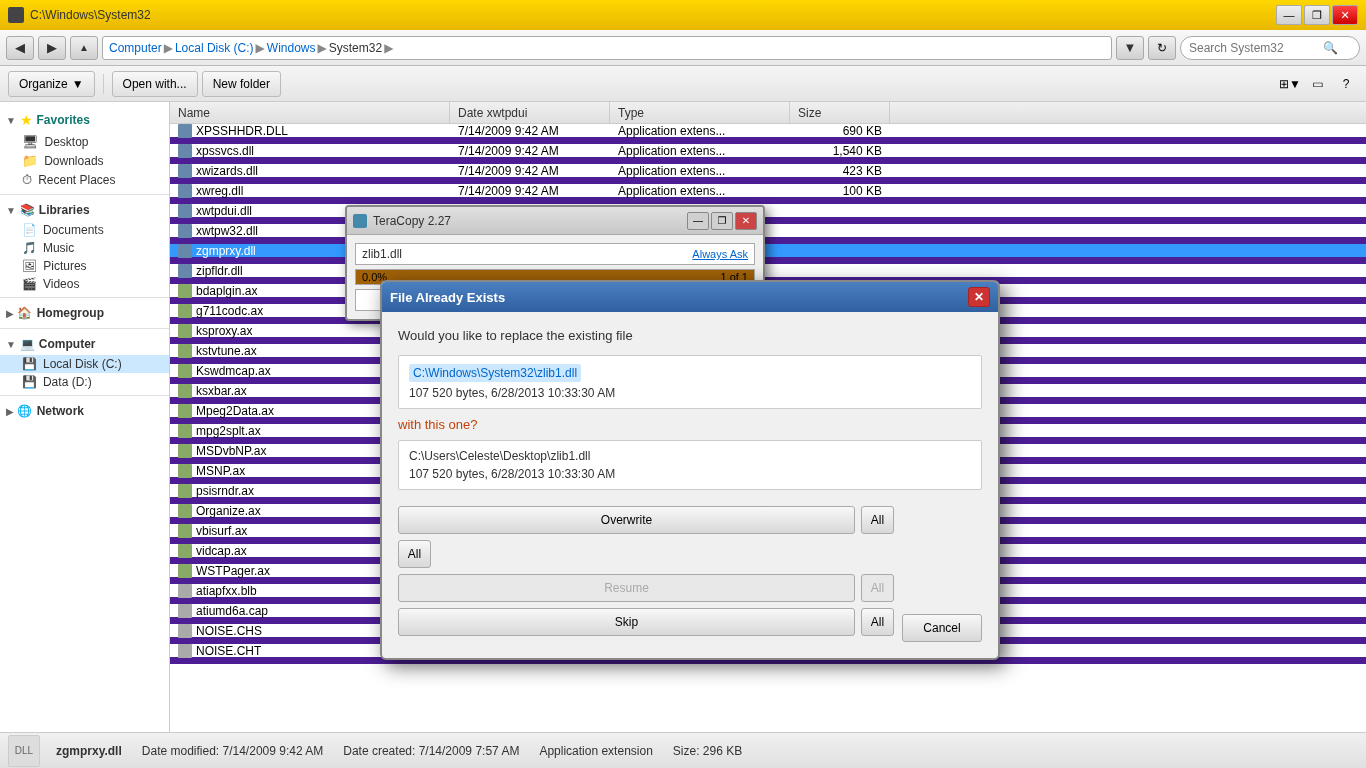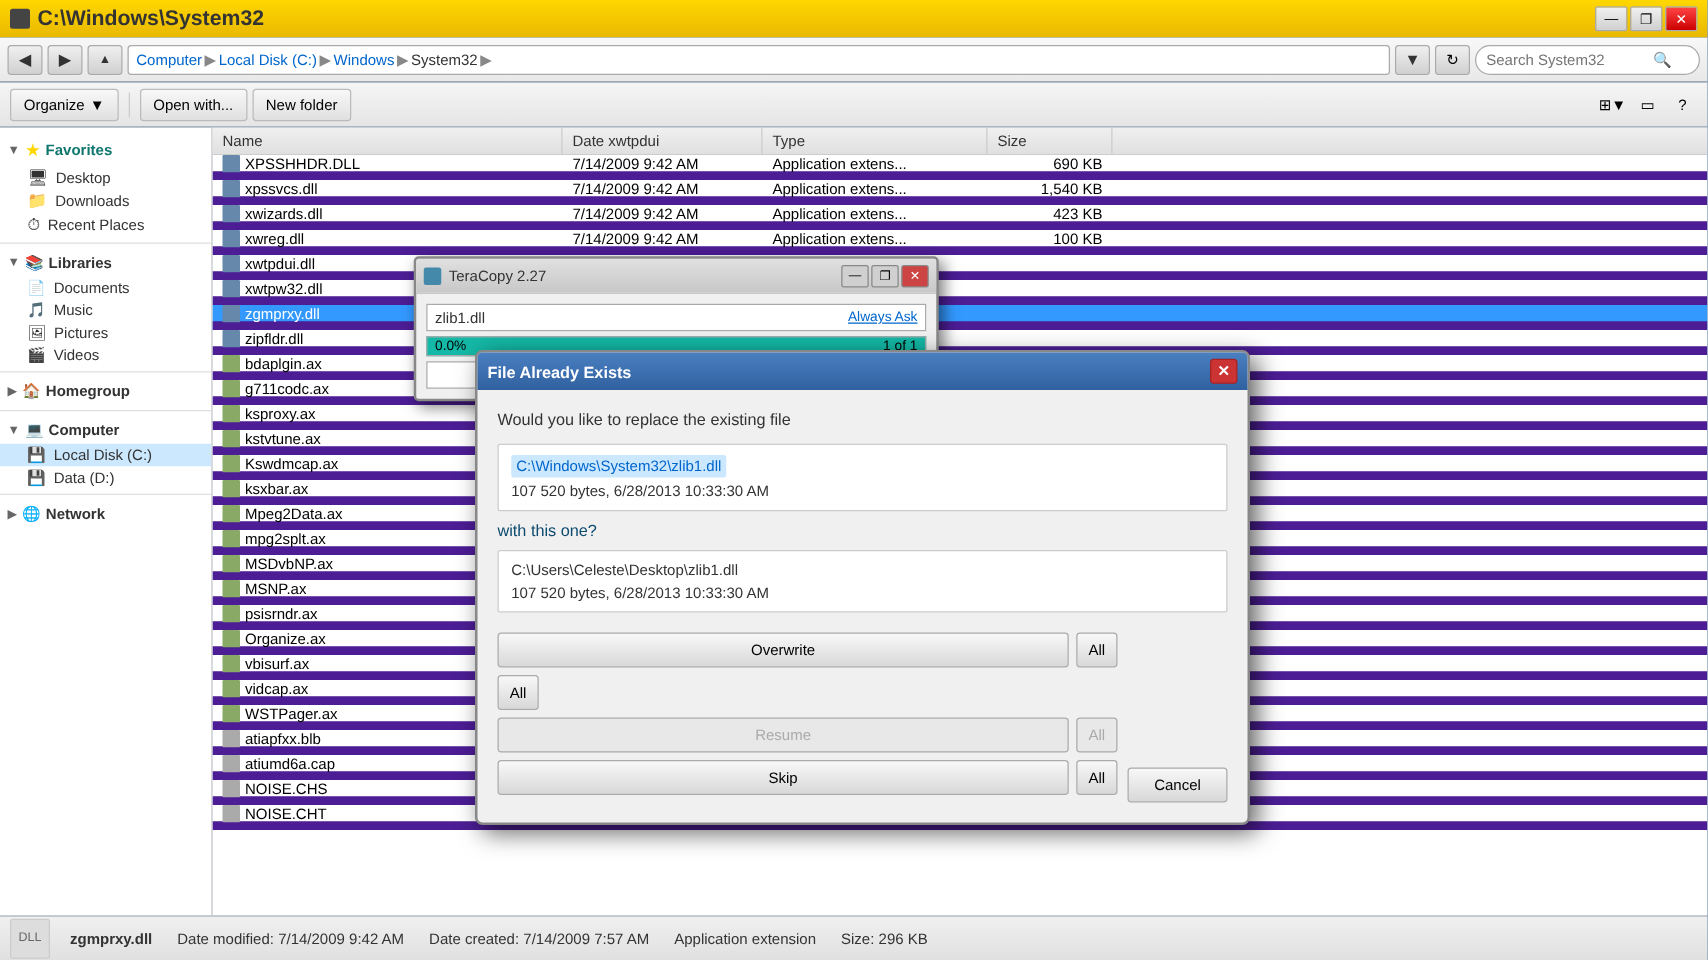--- a/index.html
+++ b/index.html
@@ -1,21 +1,21 @@
 <!DOCTYPE html>
 <html><head>
   <meta charset="utf-8">
   <style>
     * { margin: 0; padding: 0; box-sizing: border-box; }
     body { font-family: 'Segoe UI', Tahoma, sans-serif; font-size: 12px; background: #1e4d78; width: 1366px; height: 768px; overflow: hidden; position: relative; }
 
     
     .title-bar { height: 30px; background: linear-gradient(to bottom, #ffd700, #e8b800); display: flex; align-items: center; justify-content: space-between; padding: 0 8px; }
     .title-bar-left { display: flex; align-items: center; gap: 6px; }
-    .title-bar-title { font-size: 17px; font-weight: bold; color: #333; }
+    .title-bar-title { font-size: 12px; font-weight: normal; color: #333; }
     .title-bar-controls { display: flex; gap: 2px; }
     .title-btn { width: 26px; height: 20px; border: 1px solid #aaa; border-radius: 2px; cursor: pointer; font-size: 11px; display: flex; align-items: center; justify-content: center; }
     .title-btn.minimize { background: linear-gradient(to bottom, #f0f0f0, #d0d0d0); }
     .title-btn.maximize { background: linear-gradient(to bottom, #f0f0f0, #d0d0d0); }
     .title-btn.close { background: linear-gradient(to bottom, #f44, #c00); color: white; }
     .title-bar-icon { width: 16px; height: 16px; background: #444; border-radius: 2px; }
 
     
     .address-bar { height: 36px; background: linear-gradient(to bottom, #f8f8f8, #e8e8e8); border-bottom: 1px solid #bbb; display: flex; align-items: center; gap: 4px; padding: 0 6px; }
     .nav-btn { width: 28px; height: 24px; background: linear-gradient(to bottom, #f0f0f0, #d0d0d0); border: 1px solid #aaa; border-radius: 3px; cursor: pointer; display: flex; align-items: center; justify-content: center; font-size: 13px; color: #333; }
@@ -52,47 +52,47 @@
     .file-cell { font-size: 12px; padding: 0 8px; overflow: hidden; white-space: nowrap; text-overflow: ellipsis; display: flex; align-items: center; gap: 4px; }
     .file-icon { width: 14px; height: 14px; background: #aaa; border-radius: 1px; flex-shrink: 0; }
 
     
     .status-bar { height: 36px; background: linear-gradient(to bottom, #f0f0f0, #e0e0e0); border-top: 1px solid #ccc; display: flex; align-items: center; padding: 0 8px; gap: 16px; }
     .status-icon { width: 32px; height: 32px; background: #ddd; border: 1px solid #ccc; border-radius: 2px; }
     .status-info { display: flex; gap: 20px; flex: 1; }
     .status-item { font-size: 12px; color: #333; }
 
     
-    .teracopy-window { position: absolute; top: 205px; left: 331px; width: 420px; background: #f0f0f0; border: 2px solid #888; border-radius: 4px; box-shadow: 4px 4px 12px rgba(0,0,0,0.5); }
+    .teracopy-window { position: absolute; top: 205px; left: 345px; width: 420px; background: #f0f0f0; border: 2px solid #888; border-radius: 4px; box-shadow: 4px 4px 12px rgba(0,0,0,0.5); }
     .teracopy-titlebar { height: 28px; background: linear-gradient(to bottom, #e0e0e0, #c8c8c8); border-bottom: 1px solid #aaa; display: flex; align-items: center; padding: 0 6px; border-radius: 2px 2px 0 0; }
     .teracopy-icon { width: 14px; height: 14px; background: #4488aa; border-radius: 2px; margin-right: 6px; }
     .teracopy-title { font-size: 12px; color: #333; flex: 1; }
     .teracopy-controls { display: flex; gap: 2px; }
     .tc-btn { width: 22px; height: 18px; display: flex; align-items: center; justify-content: center; border: 1px solid #888; border-radius: 2px; cursor: pointer; font-size: 10px; background: #d0d0d0; }
     .tc-btn.close { background: #cc4444; color: white; }
 
     .teracopy-body { padding: 8px; }
     .tc-file-bar { background: white; border: 1px solid #aaa; height: 22px; display: flex; align-items: center; justify-content: space-between; padding: 0 6px; margin-bottom: 4px; }
     .tc-filename { font-size: 12px; color: #333; }
     .tc-always-ask { font-size: 11px; color: #0066cc; text-decoration: underline; cursor: pointer; }
-    .tc-progress-bar { height: 16px; background: #14b8a6; border: 1px solid #aaa; margin-bottom: 4px; position: relative; }
+    .tc-progress-bar { height: 16px; background: #a16207; border: 1px solid #aaa; margin-bottom: 4px; position: relative; }
     .tc-progress-fill { height: 100%; background: linear-gradient(to right, #80b0ff, #6090ee); width: 0.02%; }
     .tc-progress-text { position: absolute; top: 0; left: 0; right: 0; bottom: 0; display: flex; align-items: center; justify-content: space-between; padding: 0 6px; font-size: 11px; }
     .tc-bottom { height: 22px; background: white; border: 1px solid #aaa; display: flex; align-items: center; justify-content: space-around; }
     .tc-action-btn { width: 20px; height: 18px; border: 1px solid #aaa; background: #d0d0d0; border-radius: 2px; display: flex; align-items: center; justify-content: center; font-size: 10px; cursor: pointer; }
     .fae-dialog { position: absolute; top: 280px; left: 380px; width: 620px; background: #f0f0f0; border: 2px solid #888; border-radius: 6px; box-shadow: 6px 6px 20px rgba(0,0,0,0.6); }
     .fae-titlebar { height: 30px; background: linear-gradient(to bottom, #4a80c0, #3060a0); border-radius: 4px 4px 0 0; display: flex; align-items: center; padding: 0 8px; }
     .fae-title { color: white; font-size: 13px; font-weight: bold; flex: 1; }
     .fae-close { width: 22px; height: 20px; background: #cc3333; border: 1px solid #aa2222; border-radius: 3px; display: flex; align-items: center; justify-content: center; color: white; font-size: 12px; cursor: pointer; font-weight: bold; }
     .fae-body { padding: 16px; }
     .fae-question { font-size: 13px; color: #333; margin-bottom: 12px; }
     .fae-file-info { background: white; border: 1px solid #ccc; padding: 8px 10px; margin-bottom: 8px; border-radius: 2px; }
     .fae-filepath { font-size: 12px; color: #0066cc; background: #cce8ff; padding: 2px 4px; border-radius: 2px; margin-bottom: 4px; display: inline-block; }
     .fae-filedetail { font-size: 12px; color: #333; }
-    .fae-with { font-size: 13px; color: #0c4a6e; margin: 8px 0; }
+    .fae-with { font-size: 13px; color: #c2410c; margin: 8px 0; }
     .fae-file-info2 { background: white; border: 1px solid #ccc; padding: 8px 10px; border-radius: 2px; }
     .fae-filepath2 { font-size: 12px; color: #333; margin-bottom: 4px; }
     .fae-btn-pair { display: flex; gap: 6px; margin-bottom: 6px; }
     .fae-btn-main { flex: 1; height: 28px; background: linear-gradient(to bottom, #f8f8f8, #d8d8d8); border: 1px solid #aaa; border-radius: 3px; cursor: pointer; font-size: 12px; }
     .fae-btn-main:disabled { background: #e8e8e8; color: #aaa; cursor: default; }
     .fae-btn-all { width: 33px; height: 28px; background: linear-gradient(to bottom, #f8f8f8, #d8d8d8); border: 1px solid #aaa; border-radius: 3px; cursor: pointer; font-size: 12px; }
     .fae-btn-all:disabled { background: #e8e8e8; color: #aaa; cursor: default; }
     .fae-cancel-btn { width: 80px; height: 28px; background: linear-gradient(to bottom, #f8f8f8, #d8d8d8); border: 1px solid #aaa; border-radius: 3px; cursor: pointer; font-size: 12px; align-self: end; }
 
     .watermark { position: absolute; bottom: 80px; right: 10px; color: rgba(255,255,255,0.3); font-size: 11px; text-align: right; pointer-events: none; }

